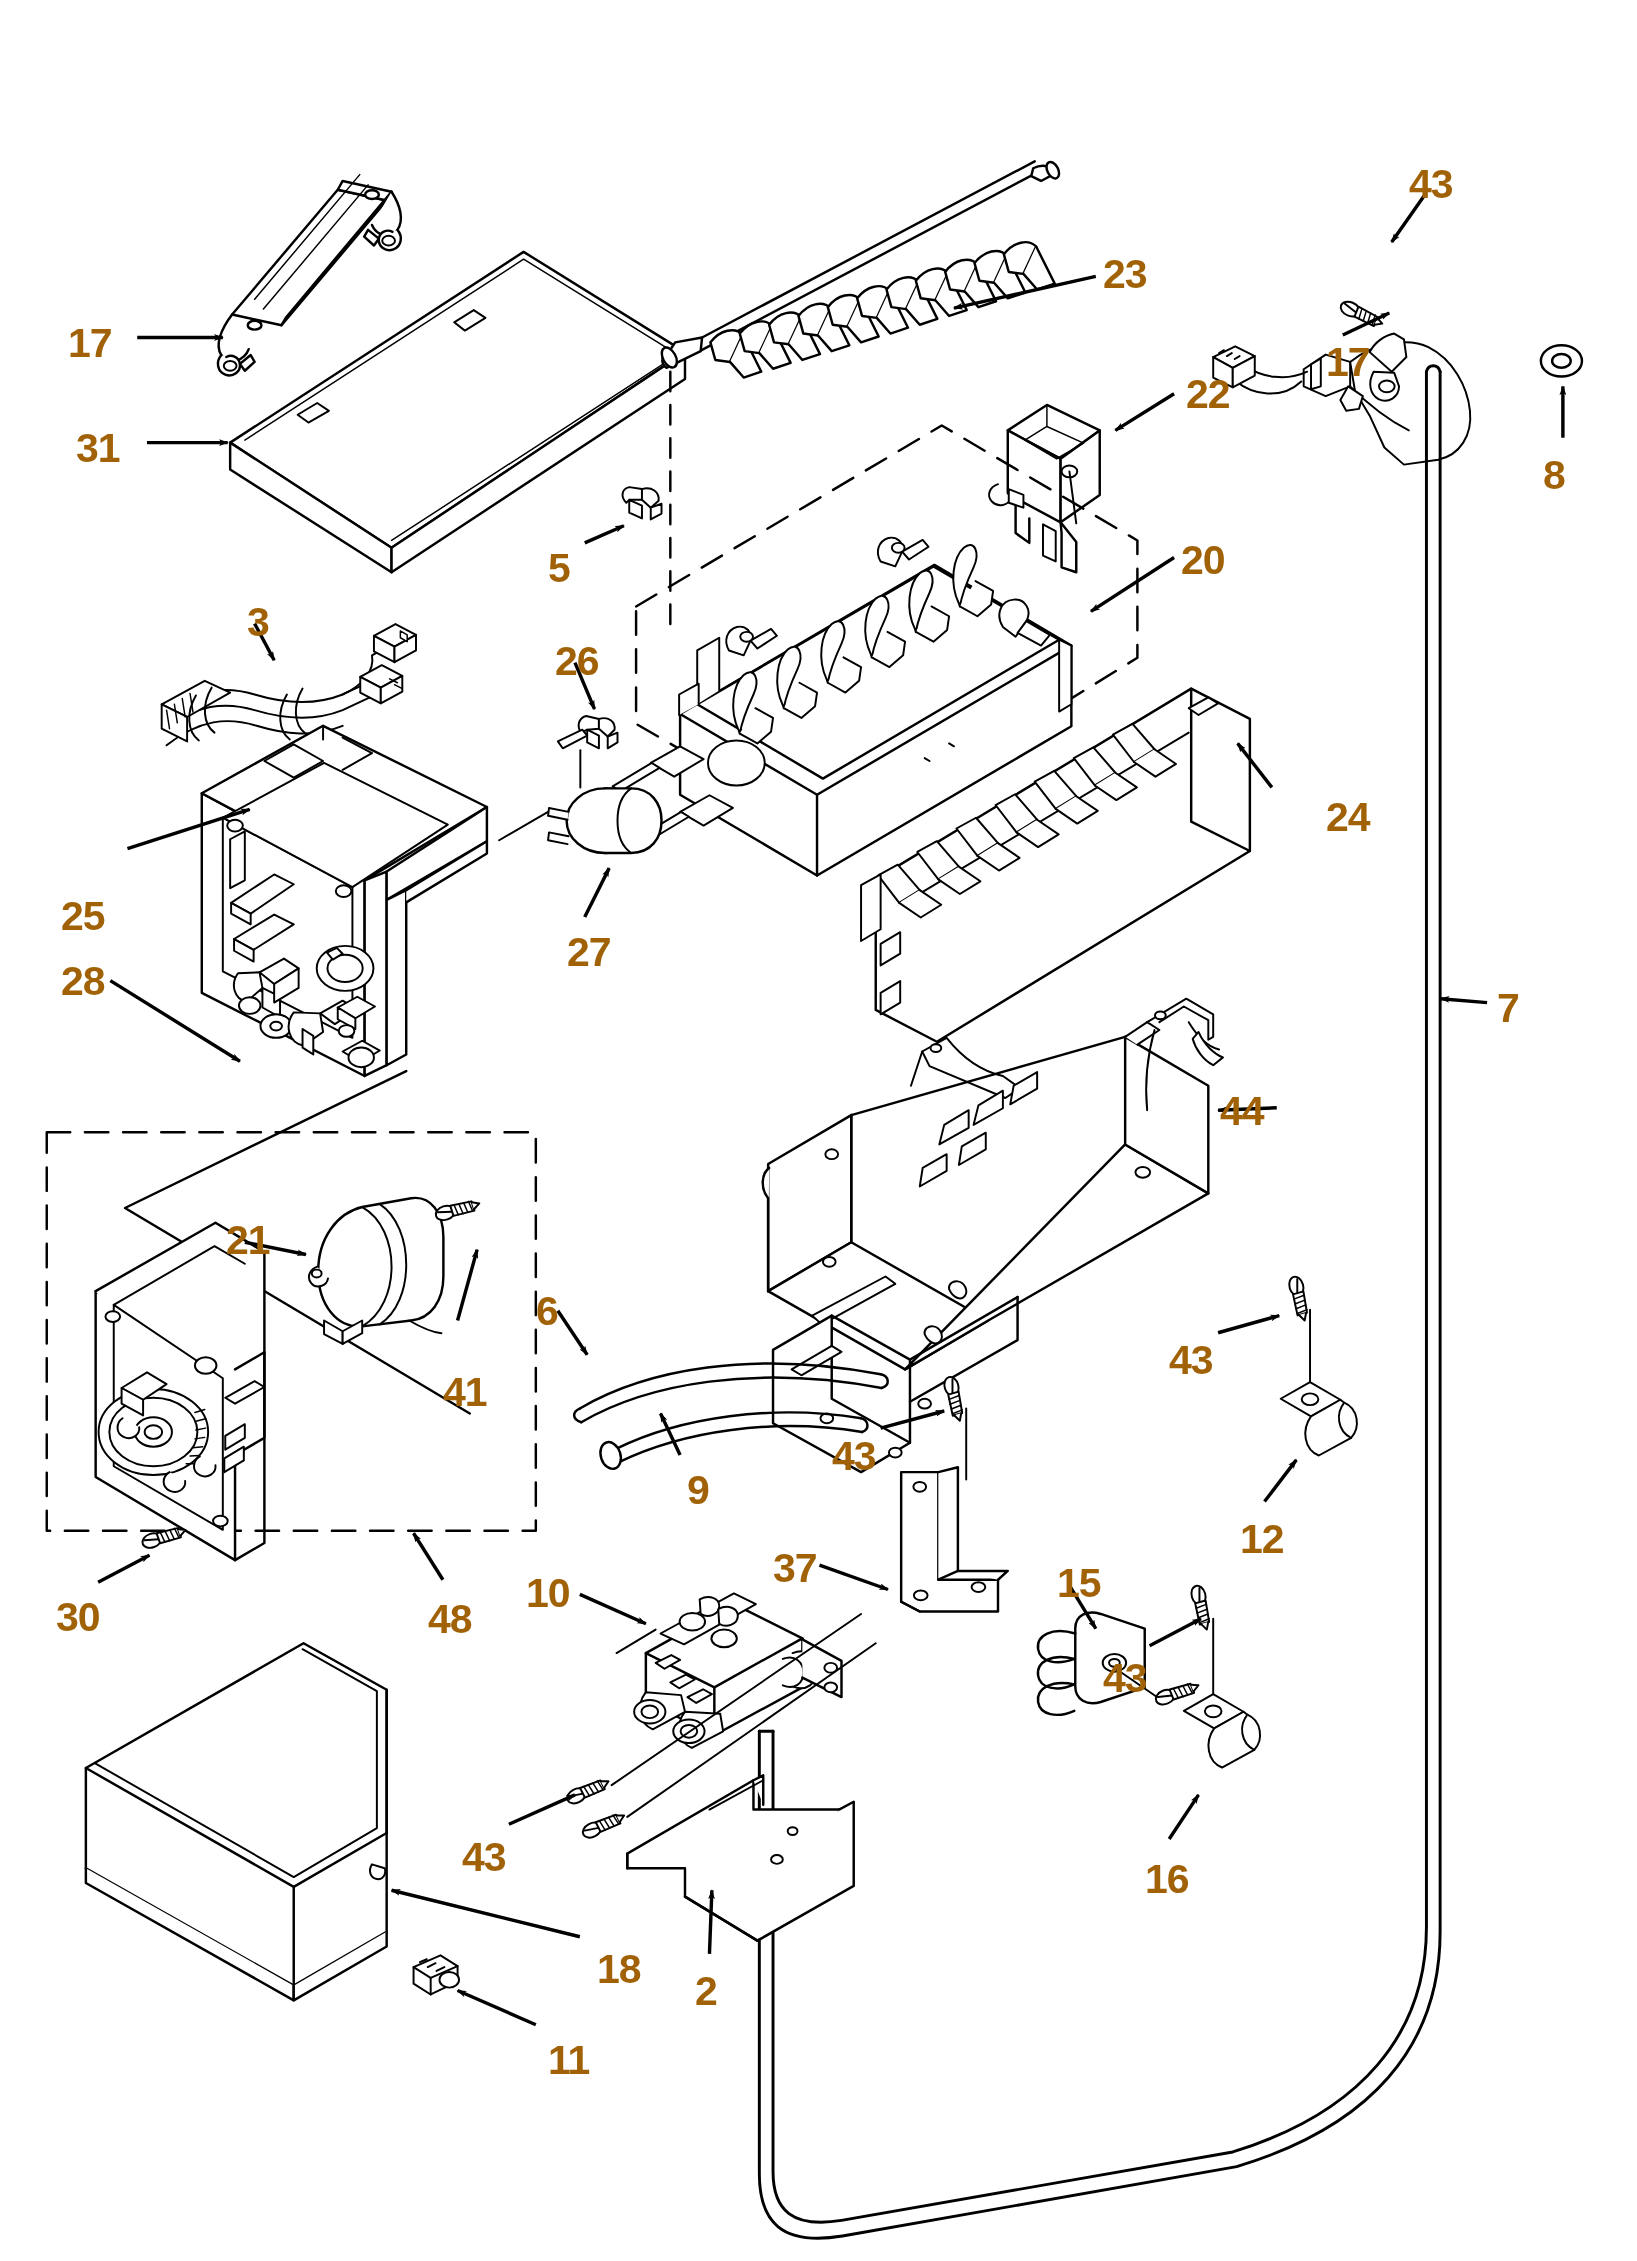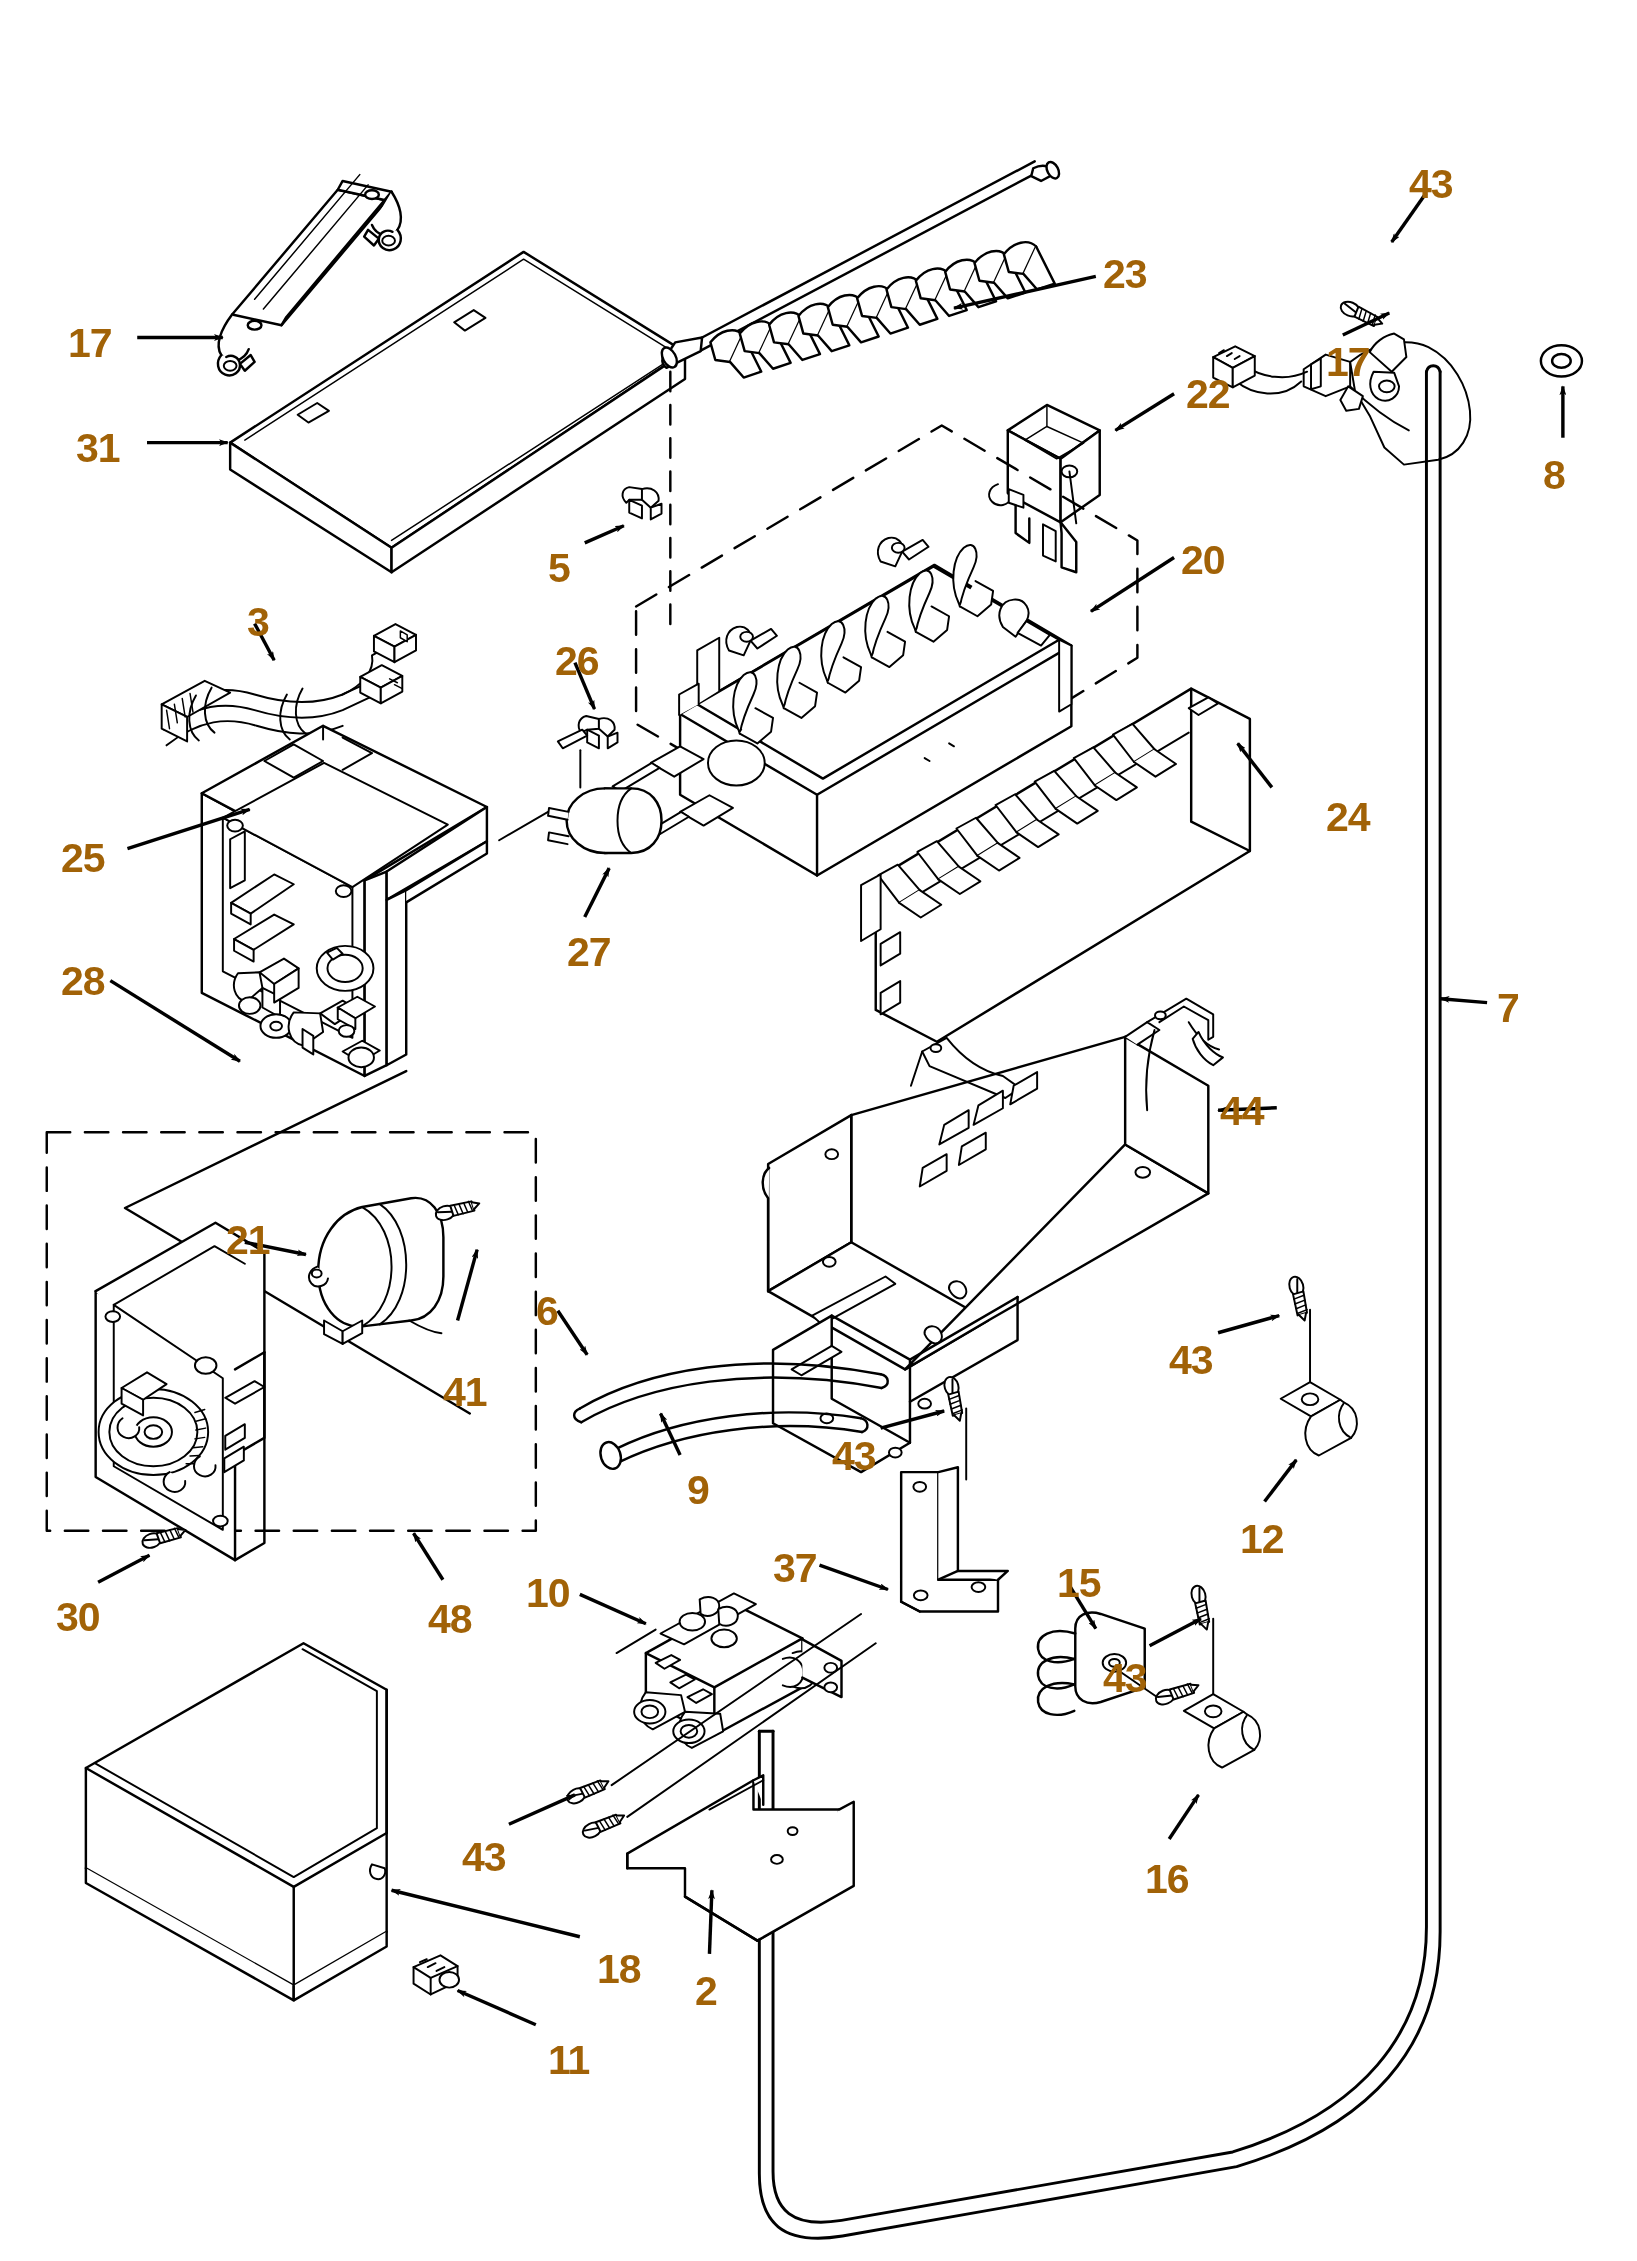--- a/index.html
+++ b/index.html
@@ -599,21 +599,21 @@
       <div class="callout" style="left: 76px; top: 428px;">31</div>
       <div class="callout" style="left: 1103px; top: 254px;">23</div>
       <div class="callout" style="left: 1409px; top: 164px;">43</div>
       <div class="callout" style="left: 1326px; top: 342px;">17</div>
       <div class="callout" style="left: 1543px; top: 455px;">8</div>
       <div class="callout" style="left: 1186px; top: 374px;">22</div>
       <div class="callout" style="left: 1181px; top: 540px;">20</div>
       <div class="callout" style="left: 548px; top: 548px;">5</div>
       <div class="callout" style="left: 247px; top: 602px;">3</div>
       <div class="callout" style="left: 555px; top: 641px;">26</div>
-      <div class="callout" style="left: 61px; top: 838px; text-align: center;">25</div>
+      <div class="callout" style="left: 61px; top: 896px; text-align: center;">25</div>
       <div class="callout" style="left: 567px; top: 932px;">27</div>
       <div class="callout" style="left: 61px; top: 961px;">28</div>
       <div class="callout" style="left: 1326px; top: 797px;">24</div>
       <div class="callout" style="left: 1497px; top: 988px;">7</div>
       <div class="callout" style="left: 1208px; top: 1091px; margin-left: 12px;">44</div>
       <div class="callout" style="left: 198px; top: 1220px; margin-left: 28px;">21</div>
       <div class="callout" style="left: 443px; top: 1335px; margin-top: 37px;">41</div>
       <div class="callout" style="left: 536px; top: 1291px;">6</div>
       <div class="callout" style="left: 687px; top: 1470px;">9</div>
       <div class="callout" style="left: 832px; top: 1436px;">43</div>

